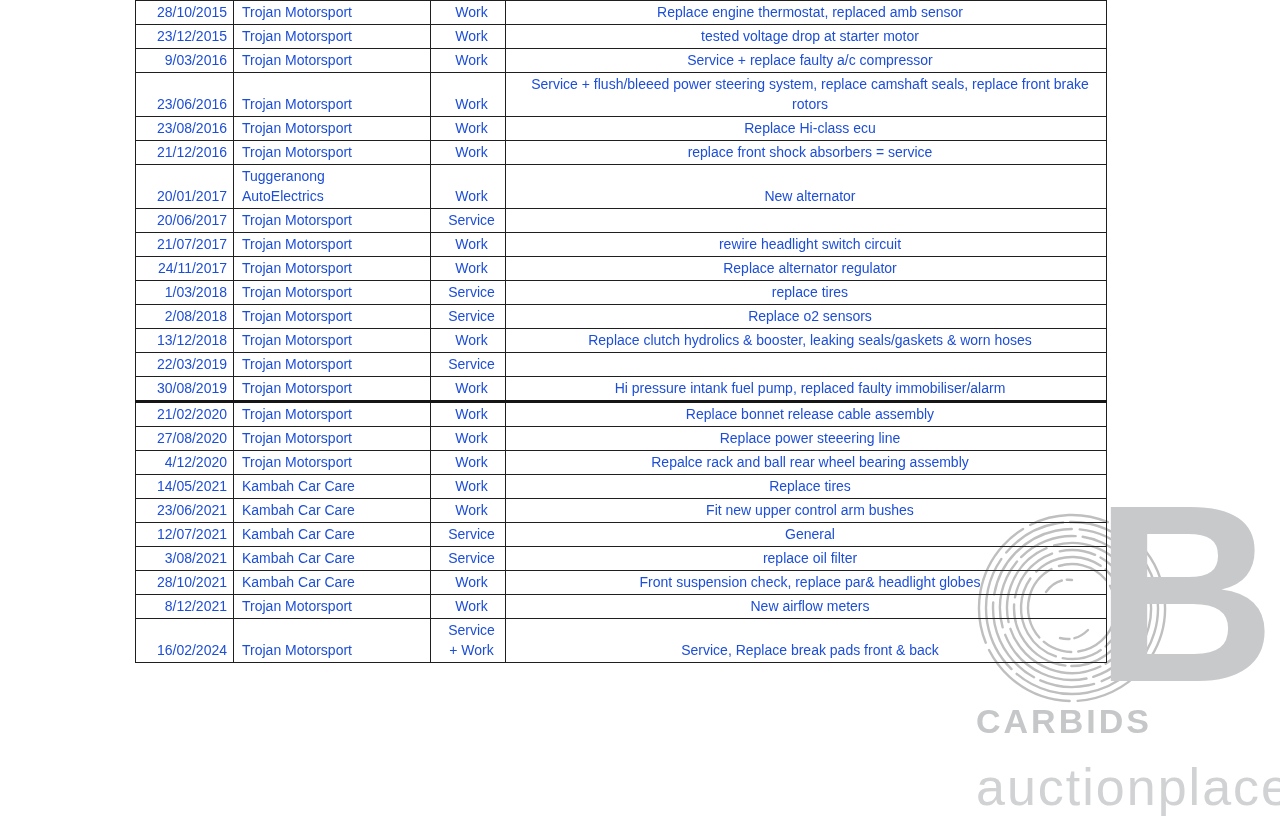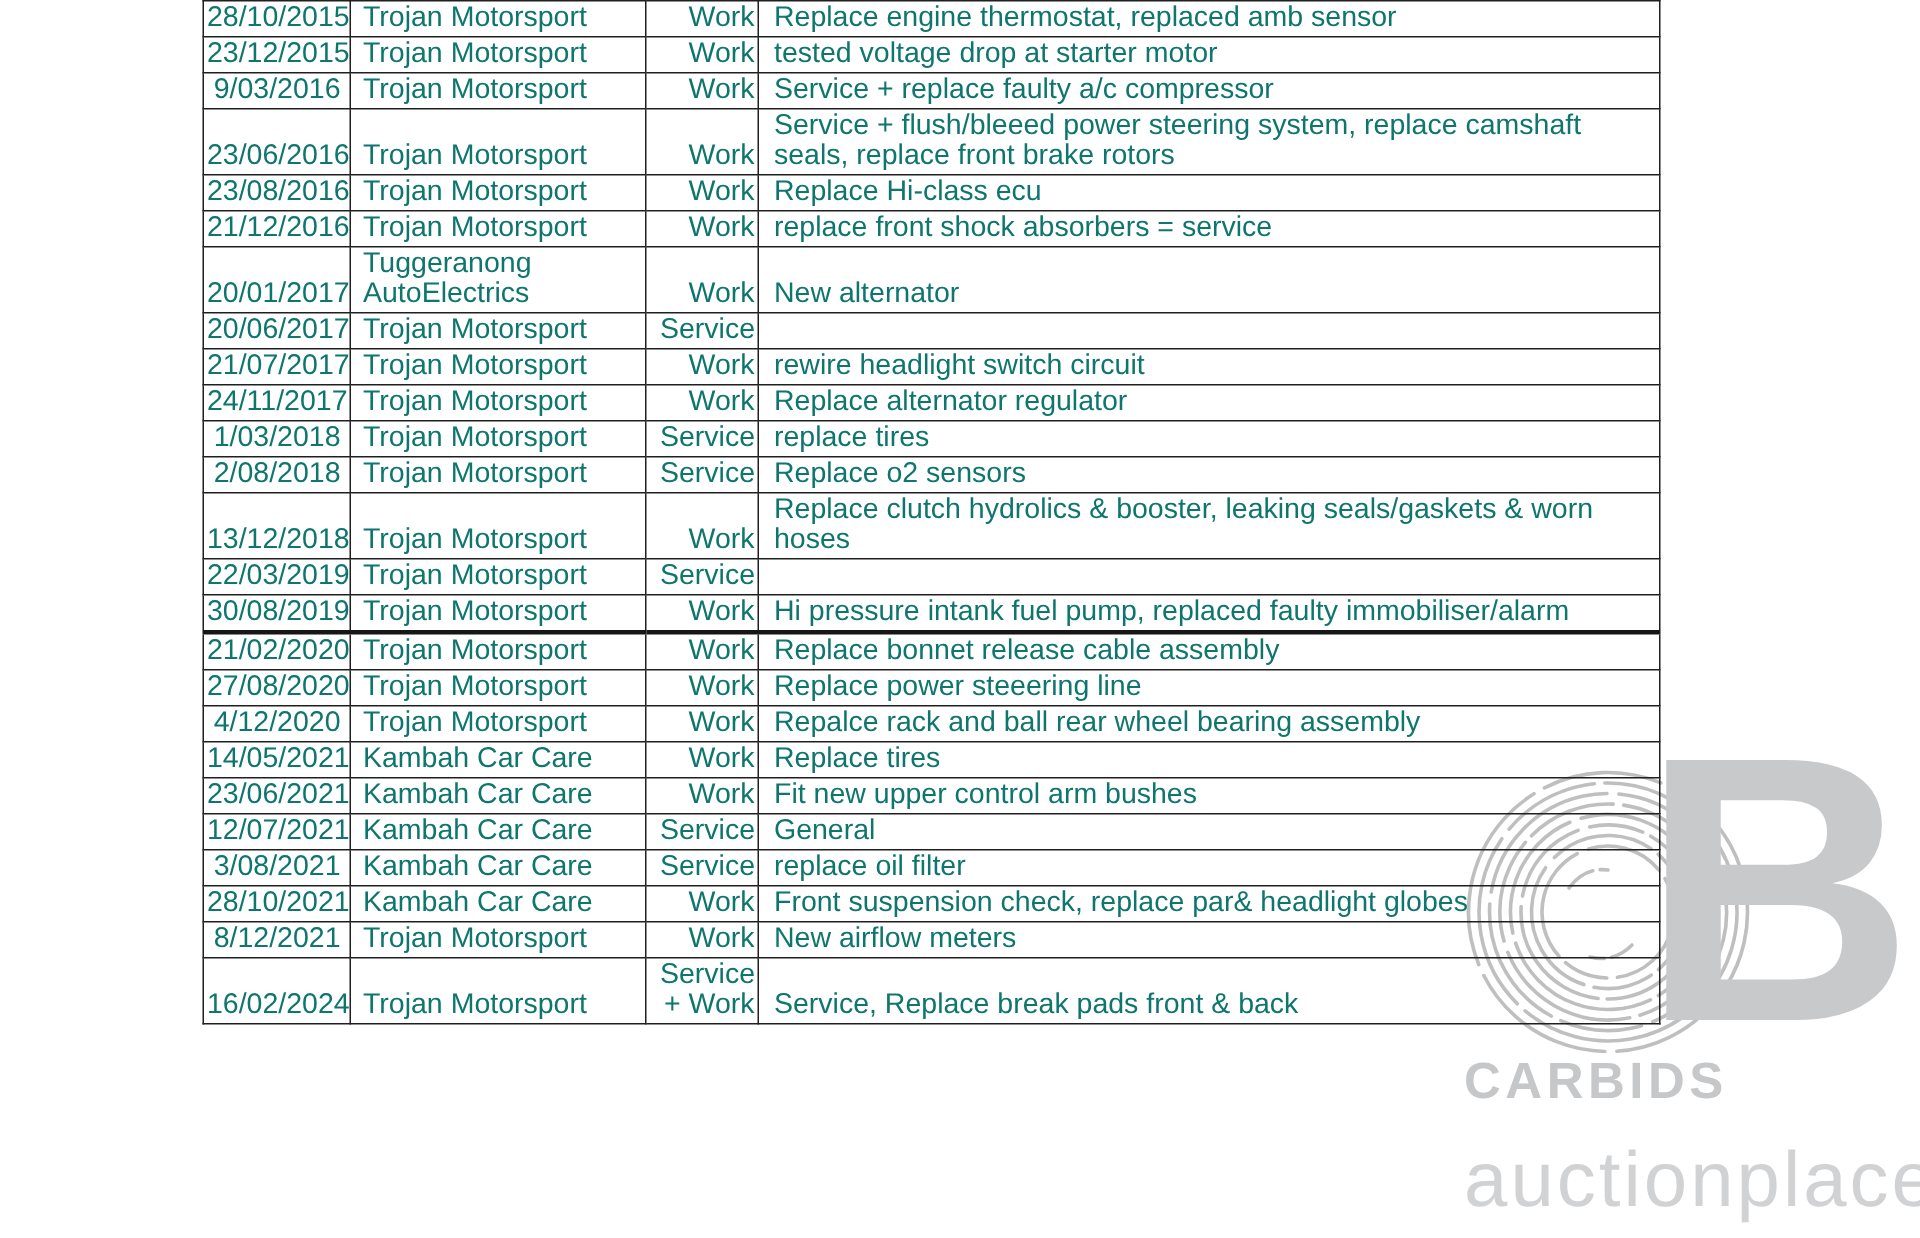--- a/index.html
+++ b/index.html
@@ -30,41 +30,41 @@
     font-size: 52px; line-height: 1.05; font-weight: 500;
     color: #d1d2d4; letter-spacing: 2px;
   }
 
   
   .history-table {
     position: absolute; left: 135px; top: 0; z-index: 1;
     width: 971px;
     border-collapse: collapse;
     table-layout: fixed;
-    font-size: 19px;
-    color: #0f766e;
+    font-size: 14px;
+    color: #1d4ed8;
     background: transparent;
   }
   .history-table td {
     border: 1px solid #1f1f1f;
     vertical-align: bottom;
     height: 21px;
     line-height: 20px;
     padding: 1px 2px 2px 2px;
     white-space: pre-line;
     overflow: hidden;
     background: transparent;
   }
   .history-table tr:first-child td { height: 16px; }
   
   .history-table tr:nth-child(16) td { border-top: 3px solid #161616; }
   .col-date  { text-align: right; padding-right: 6px !important; }
   .col-provider { text-align: left; padding-left: 8px !important; }
-  .col-type  { text-align: right; padding-left: 9px !important; }
-  .col-description { text-align: left; padding-left: 10px !important; }
+  .col-type  { text-align: center; padding-left: 9px !important; }
+  .col-description { text-align: center; padding-left: 10px !important; }
 </style>
 </head>
 <body>
 
 <div class="page">
 
   <div class="watermark">
     <svg class="fp-ring" width="196" height="212" viewBox="0 0 196 212" fill="none">
       <g stroke="#bfbfbf" stroke-width="2.4" fill="none" stroke-linecap="round">
         <circle cx="96" cy="106" r="44" stroke-dasharray="52 7 30 6 80 8" transform="rotate(14 96 106)"></circle>

